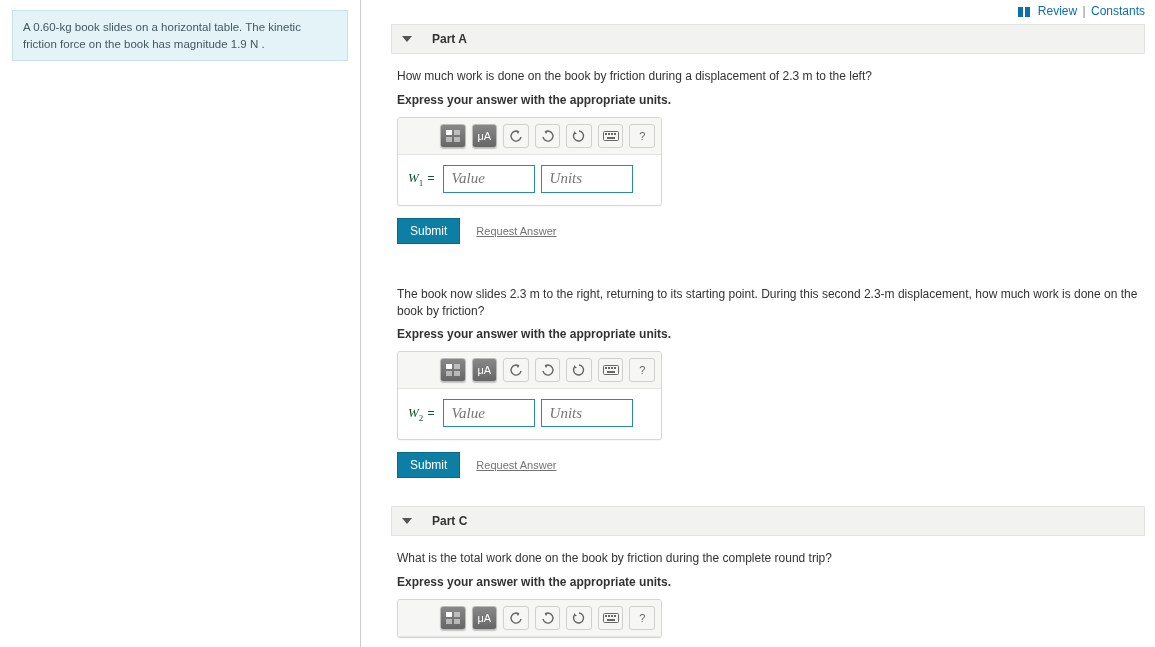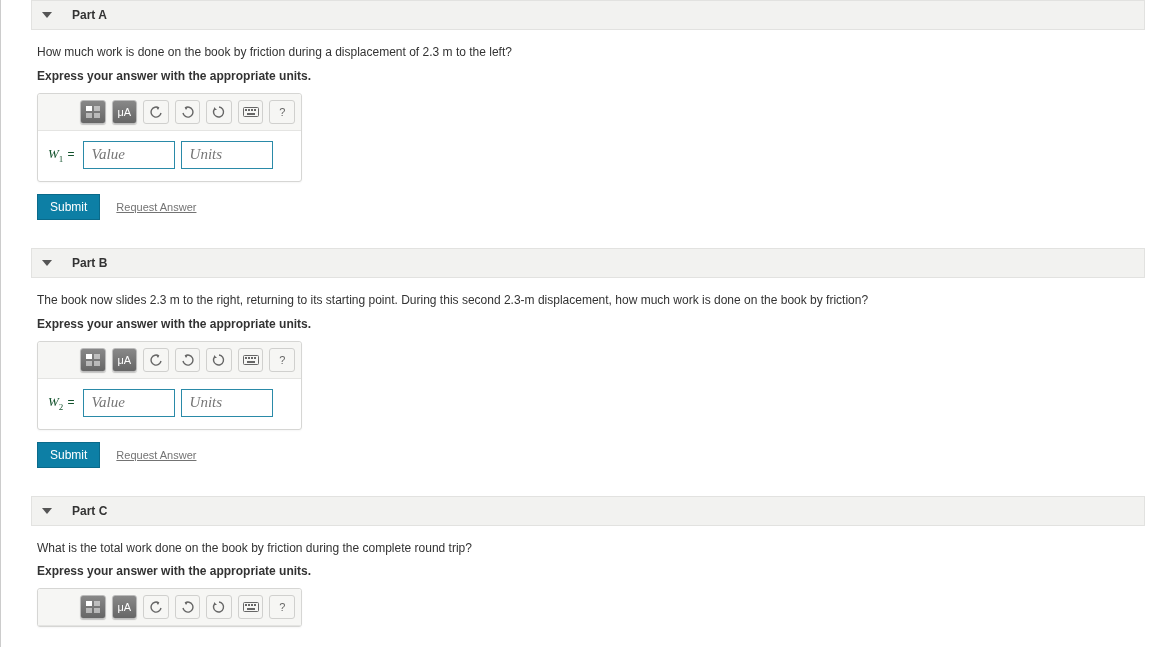--- a/index.html
+++ b/index.html
@@ -177,24 +177,40 @@
     text-decoration: underline;
     font-weight: normal;
     font-size: 11px;
     cursor: pointer;
   }
 </style>
 </head>
 <body>
 
 <div class="page">
+  <div class="left-col">
+    <div class="problem-box">
+      <span>A 0.60-kg book slides on a horizontal table. The kinetic friction force on the book has magnitude 1.9 N .</span>
+    </div>
+  </div>
 
   <div class="divider"></div>
 
   <div class="right-col">
+    <div class="top-links">
+      <span class="icon-review">
+        <svg width="12" height="10">
+            <rect x="0" y="0" width="5" height="10" fill="#0d6eae"></rect>
+            <rect x="7" y="0" width="5" height="10" fill="#0d6eae"></rect>
+          </svg>
+      </span>
+      <a>Review</a>
+      <span class="sep">|</span>
+      <a>Constants</a>
+    </div>
 
     <div class="part">
       <div class="part-header">
         <div class="tri"></div>
         <div class="title">Part A</div>
       </div>
       <div class="part-body">
         <div class="question">How much work is done on the book by friction during a displacement of 2.3 m to the left?</div>
         <div class="instruct">Express your answer with the appropriate units.</div>
         <div class="answer-box">
@@ -245,24 +261,20 @@
           </div>
         </div>
         <div class="actions">
           <button class="submit-btn">Submit</button>
           <a class="request-link">Request Answer</a>
         </div>
       </div>
     </div>
 
     <div class="part">
-      <div class="part-header">
-        <div class="tri"></div>
-        <div class="title">Part B</div>
-      </div>
       <div class="part-body">
         <div class="question">The book now slides 2.3 m to the right, returning to its starting point. During this second 2.3-m displacement, how much work is done on the book by friction?</div>
         <div class="instruct">Express your answer with the appropriate units.</div>
         <div class="answer-box">
           <div class="toolbar">
             <div class="tbtn">
               <svg width="14" height="12">
                   <rect x="0" y="0" width="6" height="5" fill="#fff"></rect>
                   <rect x="8" y="0" width="6" height="5" fill="#fff" opacity="0.5"></rect>
                   <rect x="0" y="7" width="6" height="5" fill="#fff" opacity="0.5"></rect>

